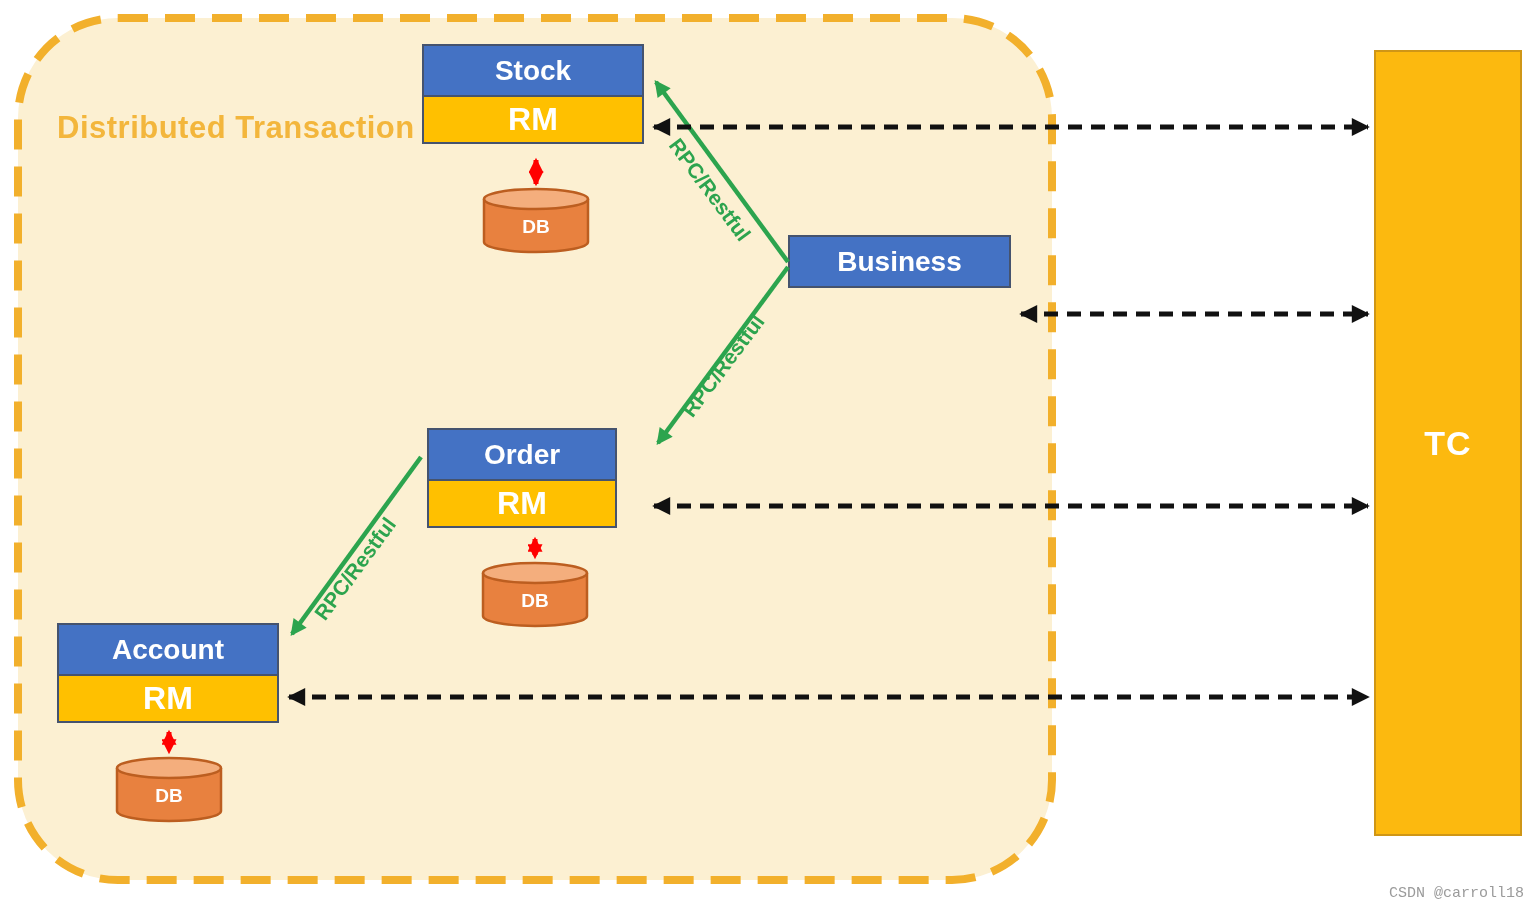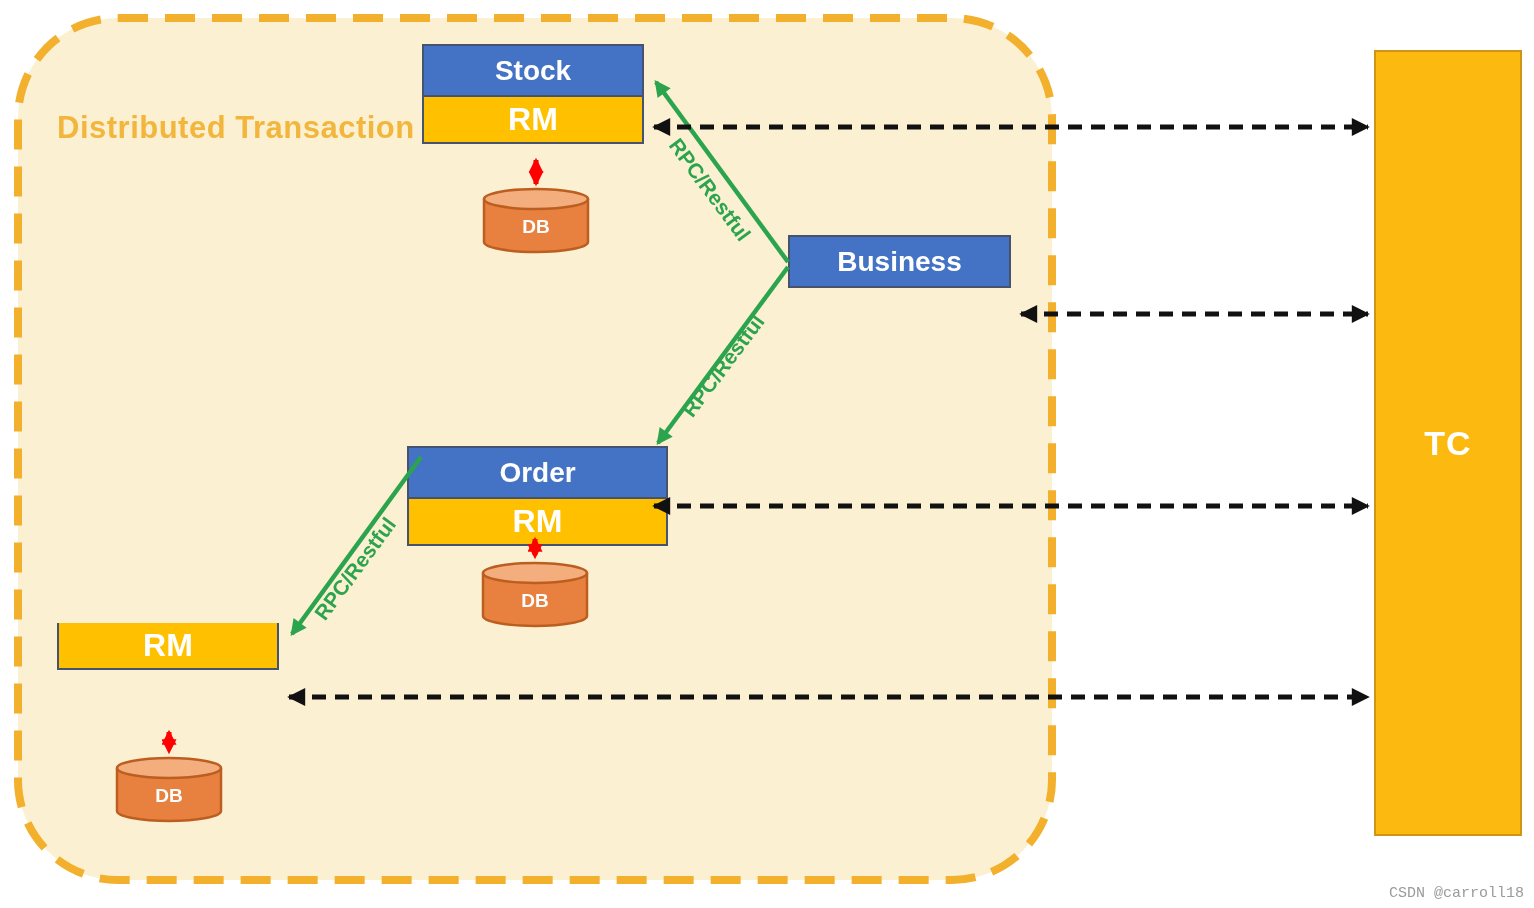--- a/index.html
+++ b/index.html
@@ -92,30 +92,33 @@
       <span>RM</span>
     </div>
   </div>
 
   <div class="svc" style="left:788px;top:235px;width:223px;">
     <div class="svc-head">
       <span>Business</span>
     </div>
   </div>
 
-  <div class="svc" style="left:407px;top:428px;width:261px;margin-top:18px;">
+  <div class="svc" style="left:427px;top:428px;width:190px;">
     <div class="svc-head">
       <span>Order</span>
     </div>
     <div class="svc-role">
       <span>RM</span>
     </div>
   </div>
 
   <div class="svc" style="left:57px;top:623px;width:222px;">
+    <div class="svc-head">
+      <span>Account</span>
+    </div>
     <div class="svc-role">
       <span>RM</span>
     </div>
   </div>
 
   <div class="tc-box">
     <span>TC</span>
   </div>
 
   <svg id="overlay-layer" width="1534" height="908" viewBox="0 0 1534 908">

